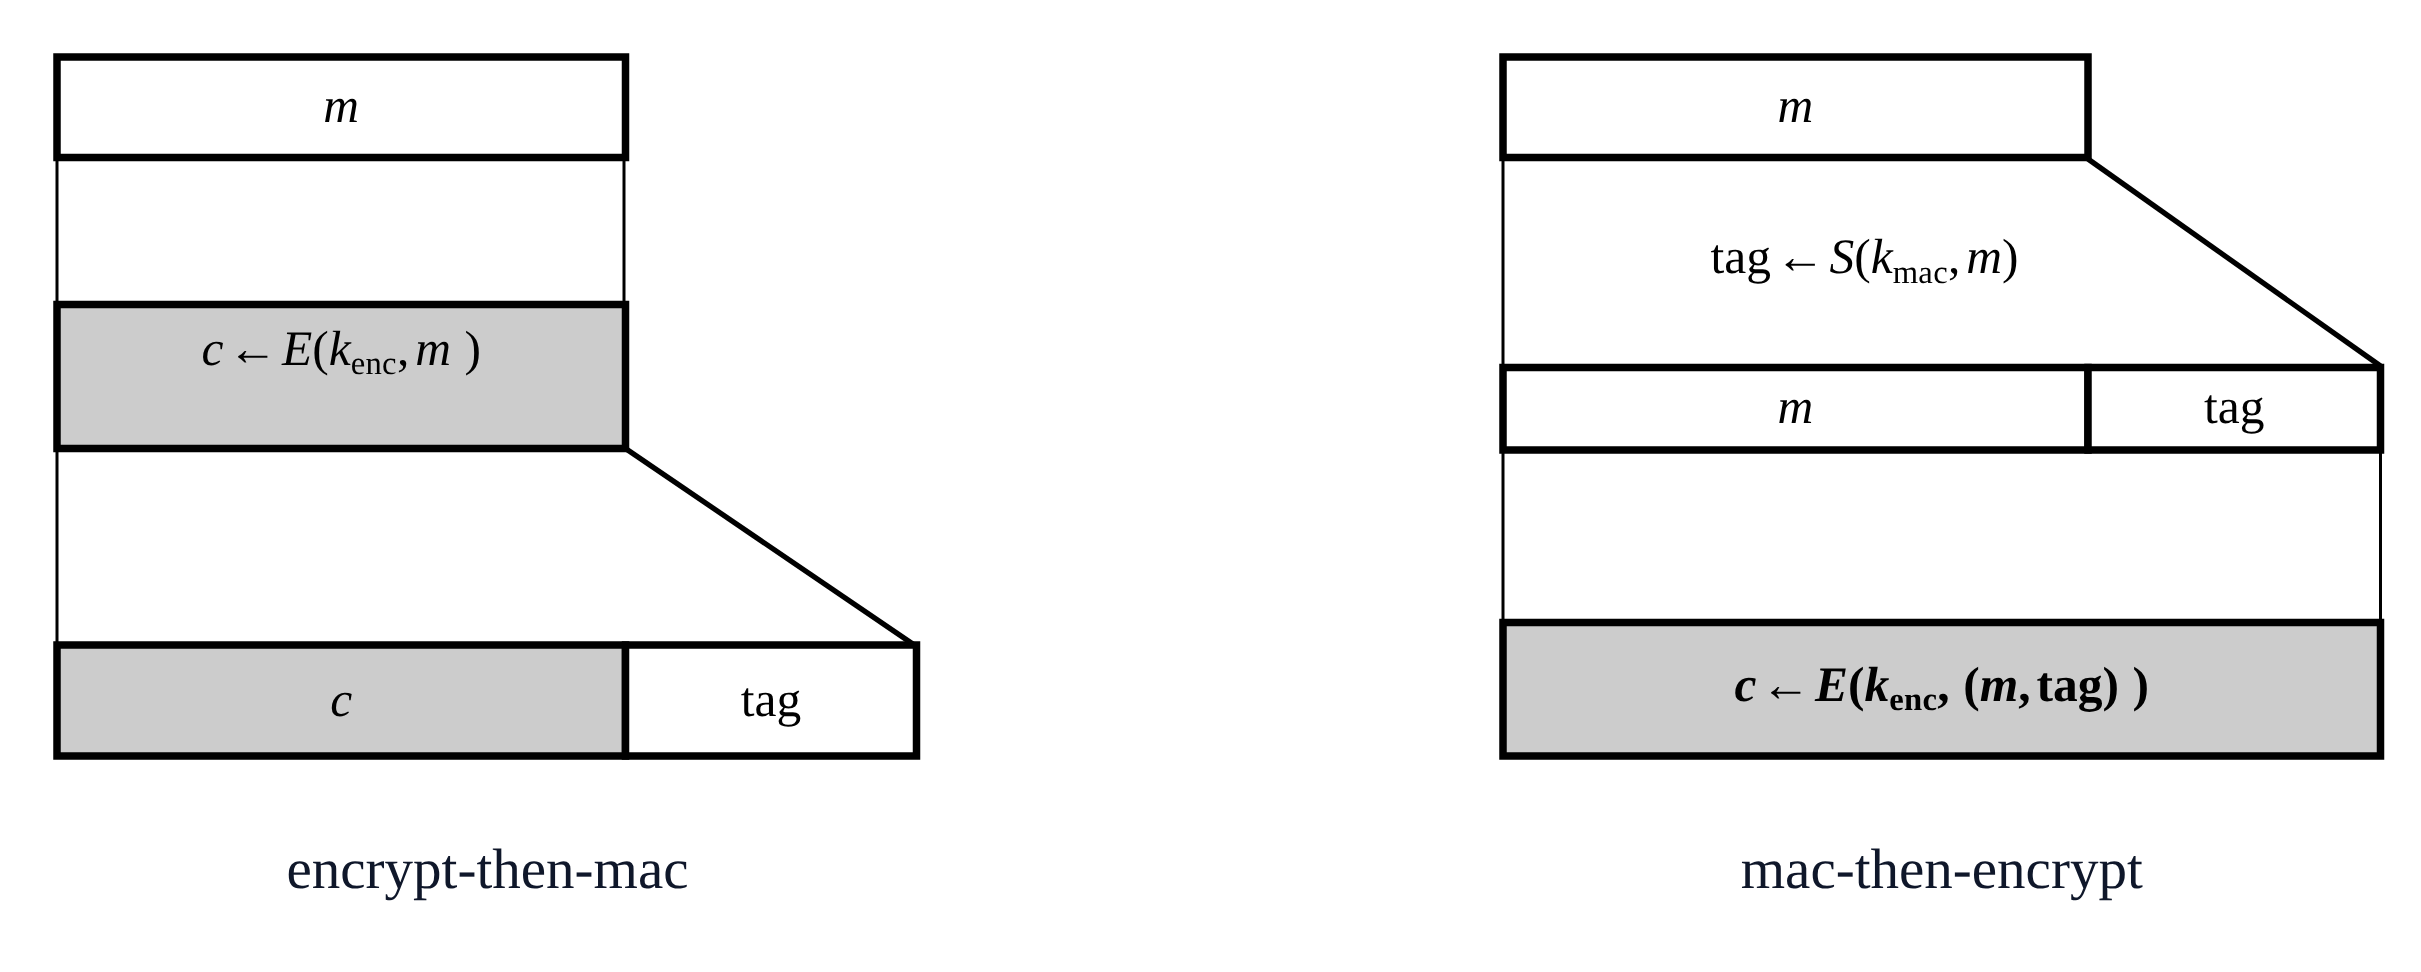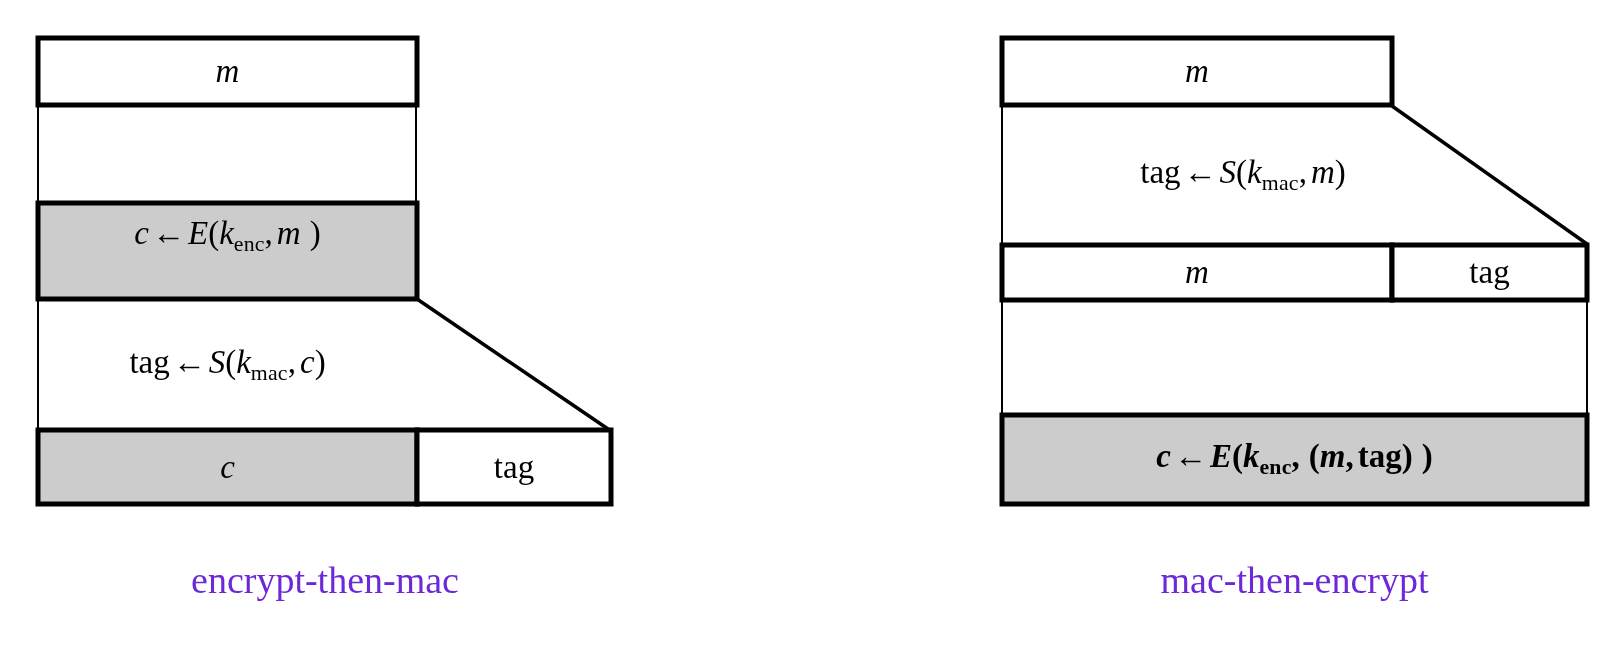--- a/index.html
+++ b/index.html
@@ -60,21 +60,21 @@
     width: 4px;
   }
   .math .wide {
     display: inline-block;
     width: 9px;
   }
   .caption {
     position: absolute;
     font-family: "Liberation Serif", "DejaVu Serif", serif;
     font-size: 38px;
-    color: #6d28d9;
+    color: #0f172a;
     text-align: center;
     white-space: nowrap;
   }
 </style>
 </head>
 <body>
 
 <div id="canvas">
 
   <svg class="svg-layer" viewBox="0 0 1614 648" xmlns="http://www.w3.org/2000/svg">
@@ -108,23 +108,20 @@
   </svg>
 
   <div class="box-label math" style="left:38px; top:38px; width:379px; height:67px;">
     <span class="it">m</span>
   </div>
 
   <div class="box-label math" style="left:38px; top:188px; width:379px; height:96px;">
     <span><span class="it">c</span><span class="arrow">←</span><span class="it">E</span><span class="up">(</span><span class="it">k</span><span class="sub">enc</span><span class="up">,</span><span class="thin"></span><span class="it">m</span><span class="wide"></span><span class="up">)</span></span>
   </div>
 
-  <div class="box-label math" style="left:38px; top:310px; width:379px; height:110px;">
-    <span><span class="up">tag</span><span class="arrow">←</span><span class="it">S</span><span class="up">(</span><span class="it">k</span><span class="sub">mac</span><span class="up">,</span><span class="thin"></span><span class="it">c</span><span class="up">)</span></span>
-  </div>
 
   <div class="box-label math" style="left:38px; top:430px; width:379px; height:74px;">
     <span class="it">c</span>
   </div>
 
   <div class="box-label math" style="left:417px; top:430px; width:194px; height:74px;">
     <span class="up">tag</span>
   </div>
 
   <div class="box-label math" style="left:1002px; top:38px; width:390px; height:67px;">

